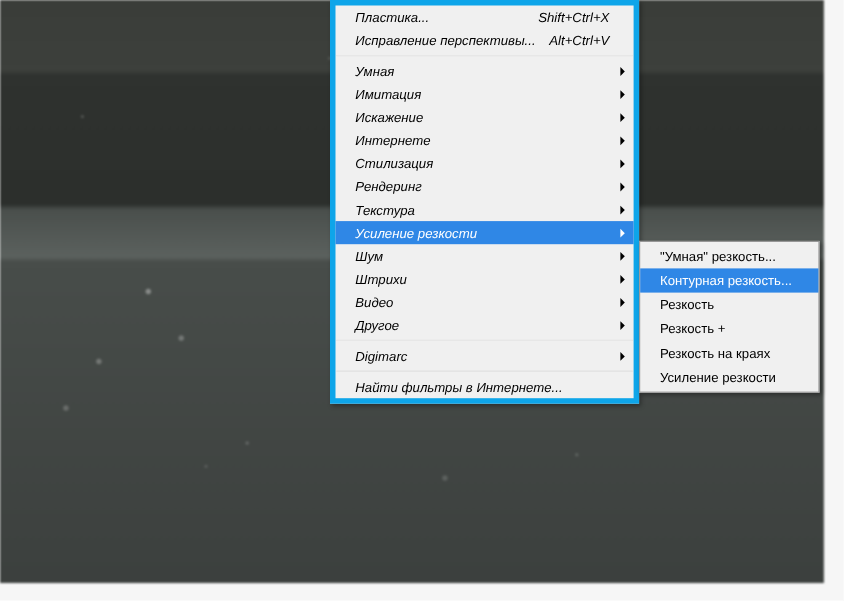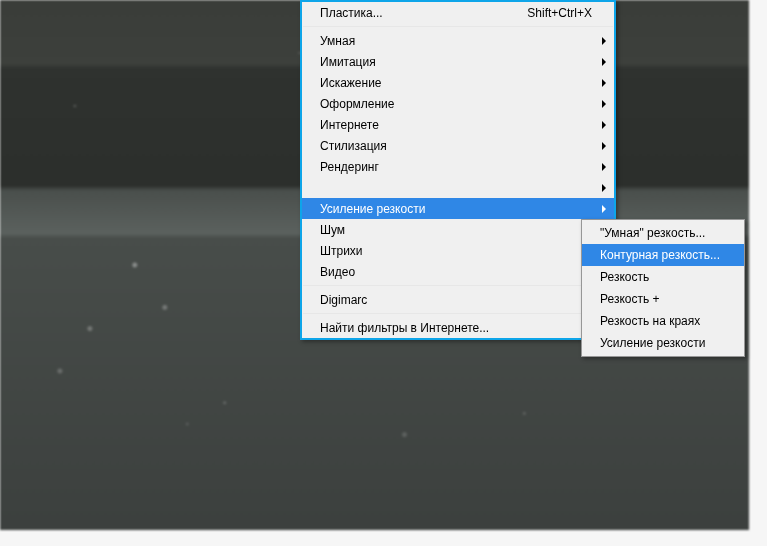--- a/index.html
+++ b/index.html
@@ -30,23 +30,24 @@
       radial-gradient(1px 1px at 10% 20%, rgba(255,255,255,.25), transparent 2px),
       radial-gradient(1px 1px at 40% 10%, rgba(255,255,255,.2), transparent 2px),
       radial-gradient(1px 1px at 60% 30%, rgba(255,255,255,.18), transparent 2px),
       radial-gradient(1px 1px at 80% 55%, rgba(255,255,255,.18), transparent 2px),
       radial-gradient(1px 1px at 25% 80%, rgba(255,255,255,.2), transparent 2px);
     pointer-events:none;
   }
 
   
   .menu {
-    position: absolute; left: 300px; top: 0; width: 316px;
-    background: #f0f0f0; border: 2px solid #0ea5e9;
+    position: absolute; left: 300px; top: 0; width: 281px;
+    background: #f0f0f0; border: 5px solid #0ea5e9;
     box-shadow: 2px 2px 4px rgba(0,0,0,0.35);
+    font-style: italic;
   }
   .menu-item {
     display: flex; align-items: center;
     height: 21px; padding: 0 22px 0 18px;
     color: #000; white-space: nowrap; position: relative;
   }
   .menu-item .label { flex: 1 1 auto; }
   .menu-item .shortcut { color: #000; margin-left: 12px; }
   .menu-item.selected { background: #2f87e6; color: #fff; }
   .menu-item.selected .arrow { border-left-color: #fff; }
@@ -72,68 +73,73 @@
 
 <div class="stage">
   <div class="photo"></div>
 
   <div class="menu">
 
     <div class="menu-item">
       <span class="label">Пластика...</span>
       <span class="shortcut">Shift+Ctrl+X</span>
     </div>
+    <div class="menu-item">
+      <span class="label">Исправление перспективы...</span>
+      <span class="shortcut">Alt+Ctrl+V</span>
+    </div>
 
     <div class="sep"></div>
 
     <div class="menu-item">
       <span class="label">Умная</span>
       <span class="arrow"></span>
     </div>
     <div class="menu-item">
       <span class="label">Имитация</span>
       <span class="arrow"></span>
     </div>
     <div class="menu-item">
       <span class="label">Искажение</span>
       <span class="arrow"></span>
     </div>
     <div class="menu-item">
-      <span class="label">Оформление</span>
-      <span class="arrow"></span>
-    </div>
-    <div class="menu-item">
       <span class="label">Интернете</span>
       <span class="arrow"></span>
     </div>
     <div class="menu-item">
       <span class="label">Стилизация</span>
       <span class="arrow"></span>
     </div>
     <div class="menu-item">
       <span class="label">Рендеринг</span>
       <span class="arrow"></span>
     </div>
     <div class="menu-item">
+      <span class="label">Текстура</span>
       <span class="arrow"></span>
     </div>
     <div class="menu-item selected">
       <span class="label">Усиление резкости</span>
       <span class="arrow"></span>
     </div>
     <div class="menu-item">
       <span class="label">Шум</span>
       <span class="arrow"></span>
     </div>
     <div class="menu-item">
       <span class="label">Штрихи</span>
       <span class="arrow"></span>
     </div>
     <div class="menu-item">
       <span class="label">Видео</span>
+      <span class="arrow"></span>
+    </div>
+    <div class="menu-item">
+      <span class="label">Другое</span>
       <span class="arrow"></span>
     </div>
 
     <div class="sep"></div>
 
     <div class="menu-item">
       <span class="label">Digimarc</span>
       <span class="arrow"></span>
     </div>
 

